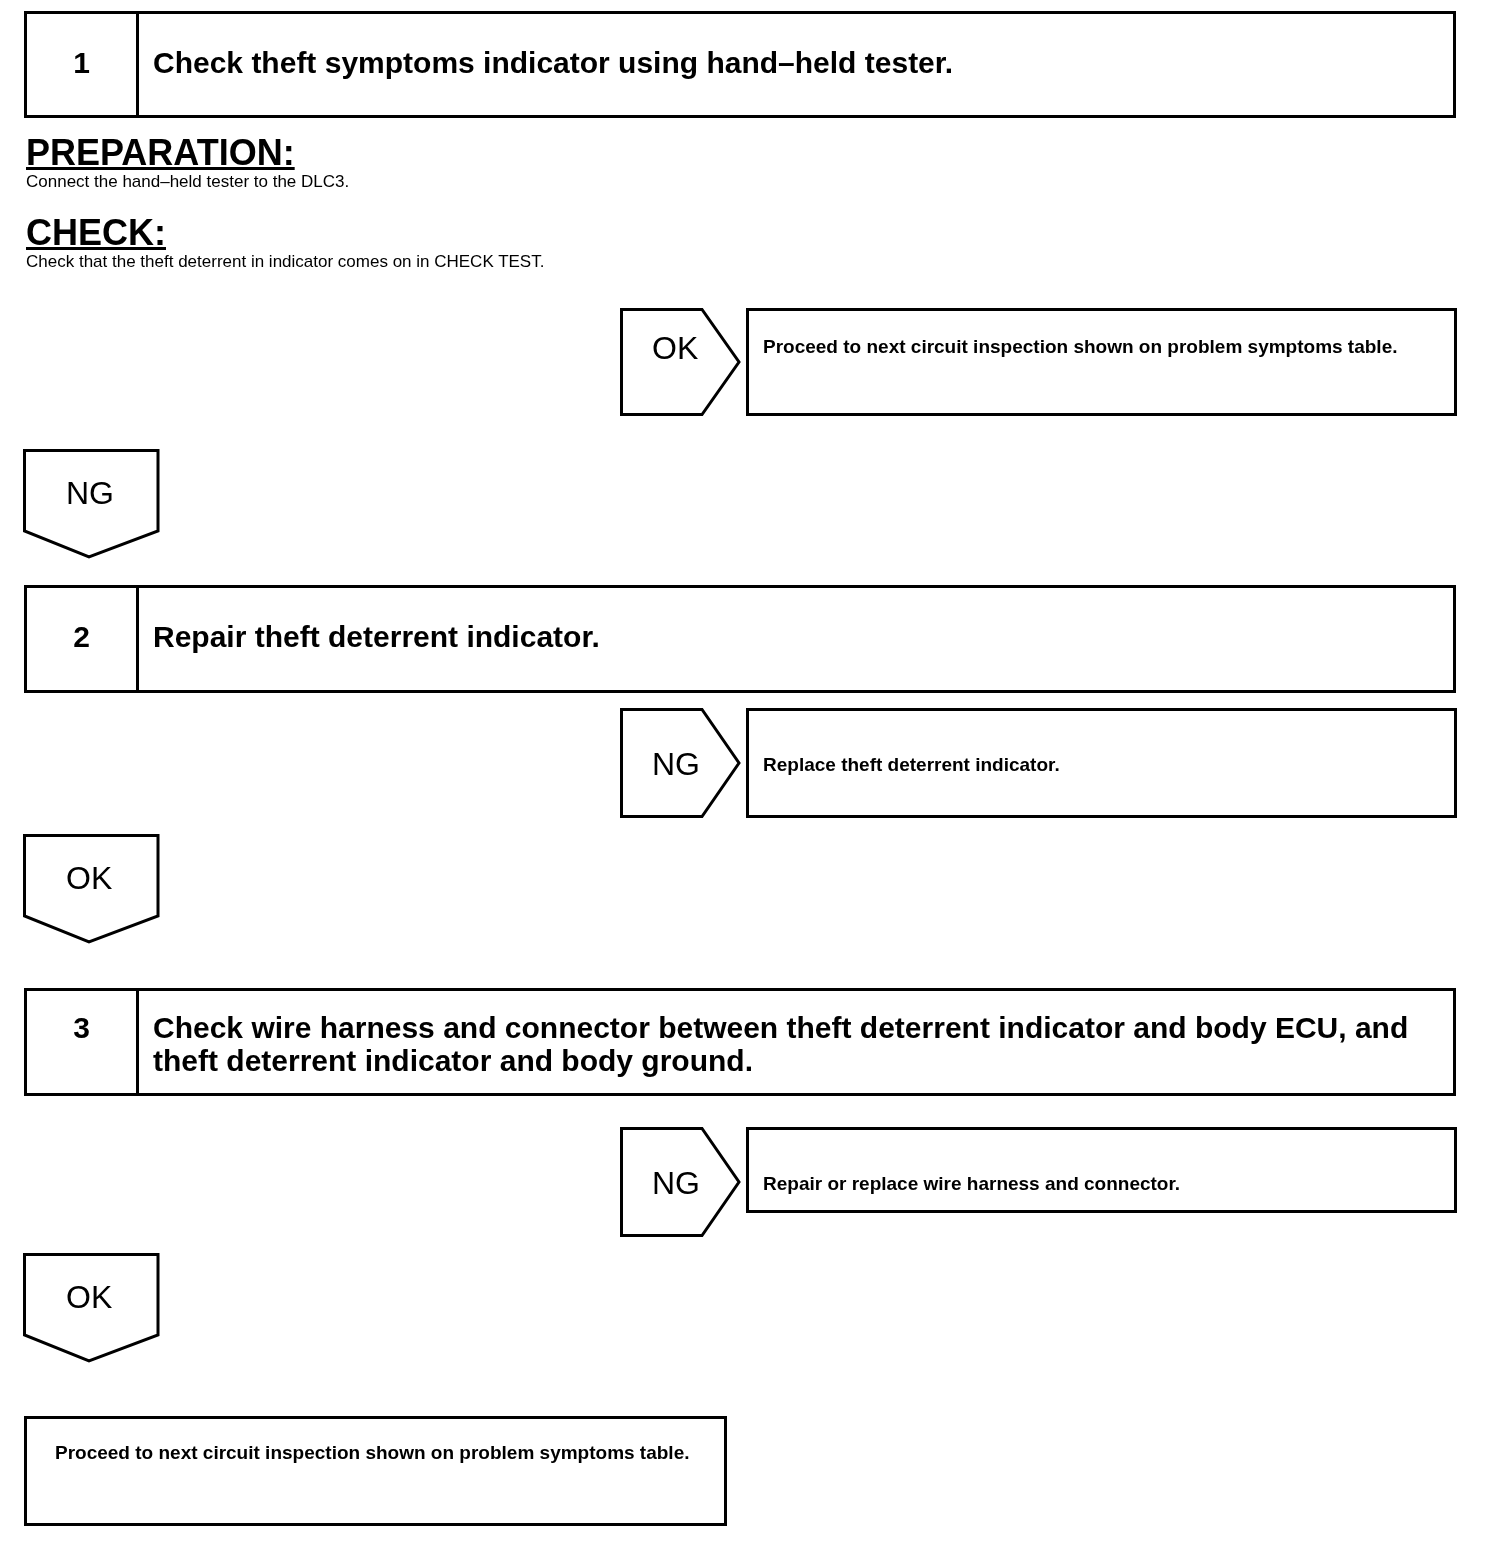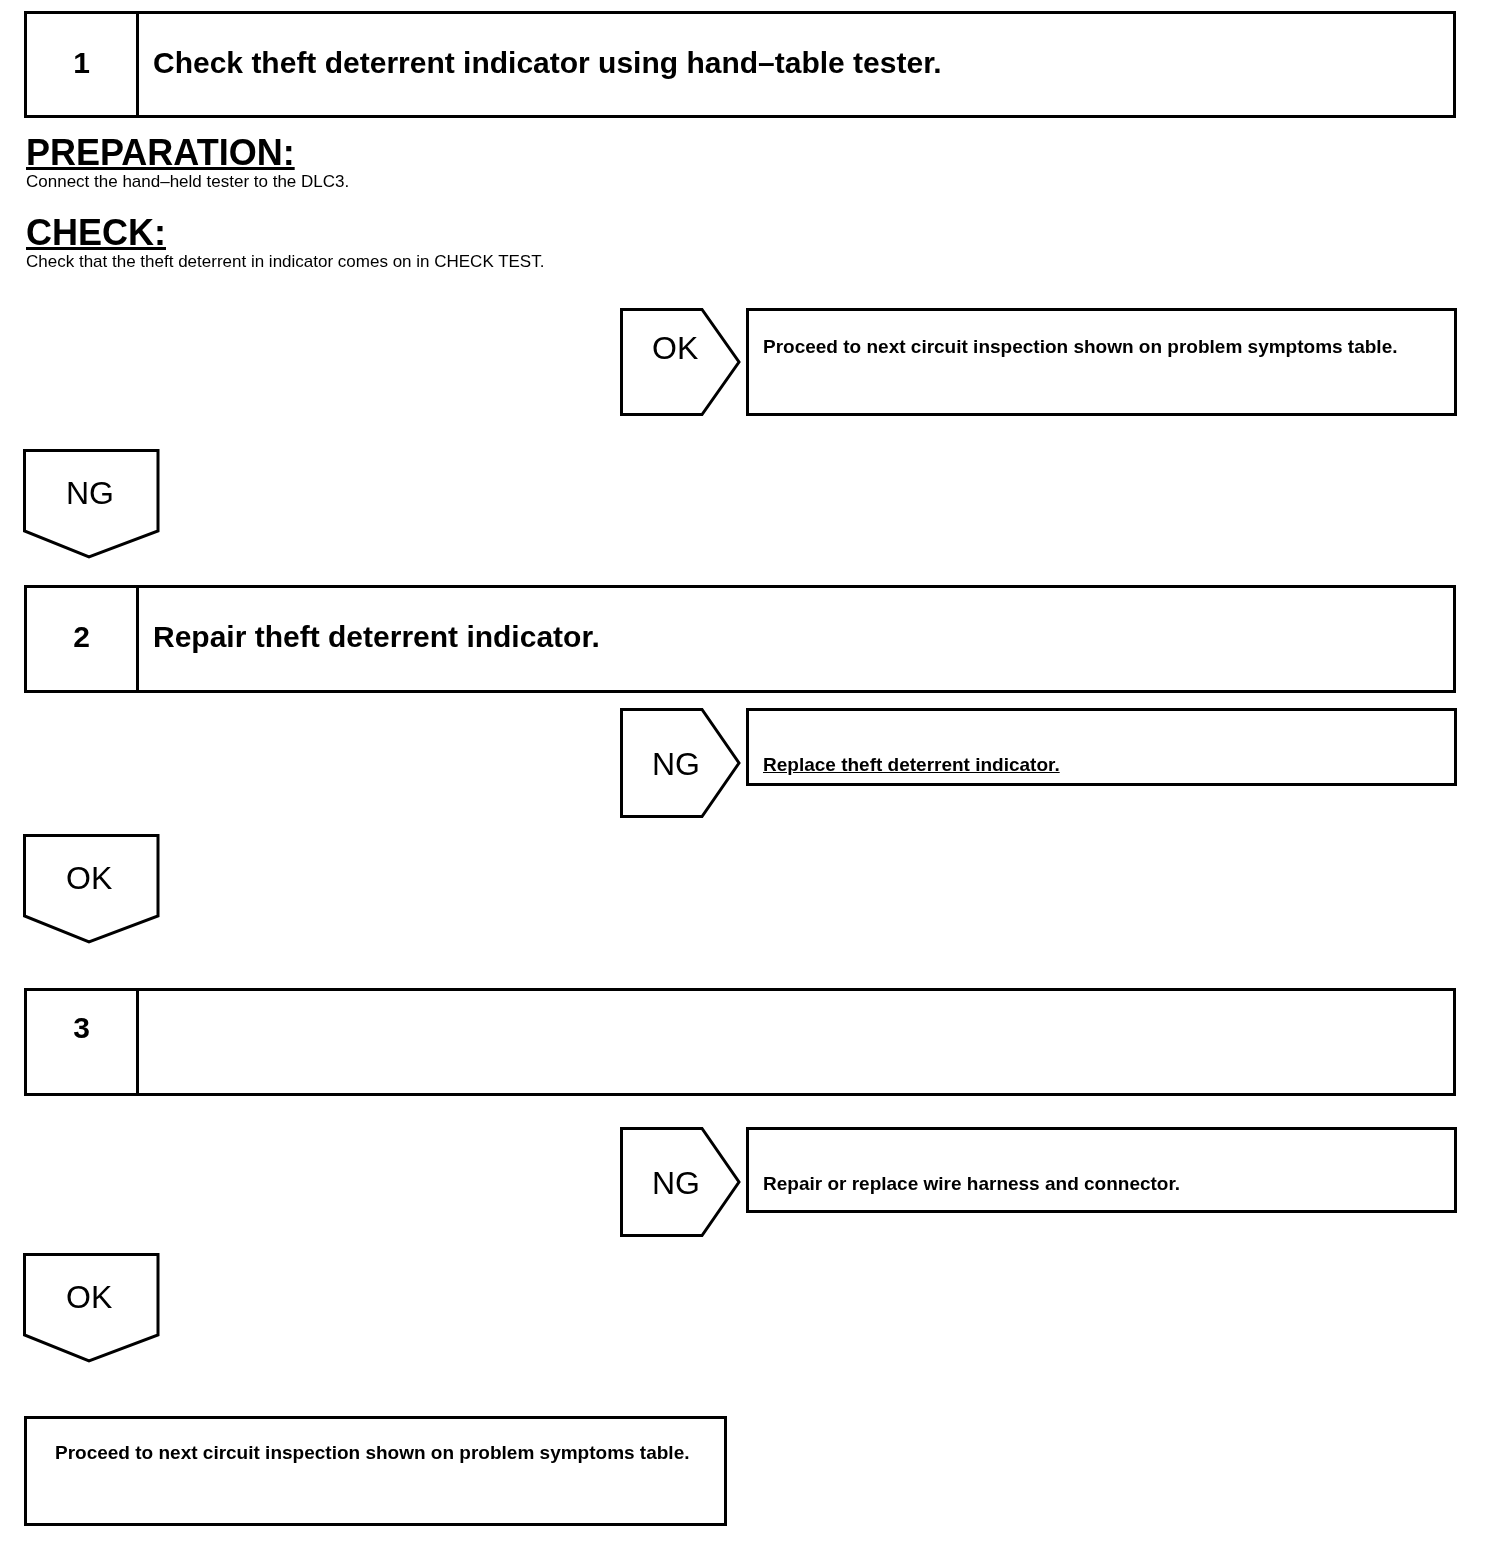--- a/index.html
+++ b/index.html
@@ -15,21 +15,21 @@
   .arrow-right, .arrow-down { overflow: visible; }
   .arrow-label { font-weight: normal; font-size: 32px; }
   .result-box { border: 3px solid #000; font-weight: bold; font-size: 19px; line-height: 31px; padding: 20px 14px; }
   .justify { text-align: justify; text-align-last: left; }
 </style>
 </head>
 <body>
 
 <div class="abs step" style="left:24px; top:11px; width:1432px; height:107px;">
   <div class="step-num">1</div>
-  <div class="step-title">Check theft deterrent indicator using hand–table tester.</div>
+  <div class="step-title">Check theft symptoms indicator using hand–held tester.</div>
 </div>
 
 <div class="abs label-bold" style="left:26px; top:132px;">PREPARATION:</div>
 <div class="abs body-text" style="left:26px; top:172px;">Connect the hand–held tester to the DLC3.</div>
 <div class="abs label-bold" style="left:26px; top:212px;">CHECK:</div>
 <div class="abs body-text" style="left:26px; top:252px;">Check that the theft deterrent in indicator comes on in CHECK TEST.</div>
 
 <svg class="abs arrow-right" style="left:620px; top:308px;" width="122" height="108">
   <polygon points="1.5,1.5 82,1.5 119,54 82,106.5 1.5,106.5" fill="#fff" stroke="#000" stroke-width="3"></polygon>
 </svg>
@@ -43,29 +43,30 @@
 
 <div class="abs step" style="left:24px; top:585px; width:1432px; height:108px;">
   <div class="step-num">2</div>
   <div class="step-title">Repair theft deterrent indicator.</div>
 </div>
 
 <svg class="abs arrow-right" style="left:620px; top:708px;" width="122" height="110">
   <polygon points="1.5,1.5 82,1.5 119,55 82,108.5 1.5,108.5" fill="#fff" stroke="#000" stroke-width="3"></polygon>
 </svg>
 <div class="abs arrow-label" style="left:652px; top:746px;">NG</div>
-<div class="abs result-box" style="left:746px; top:708px; width:711px; height:78px; padding-top:38px;text-decoration:underline;">Replace theft deterrent indicator.</div>
+<div class="abs result-box" style="left:746px; top:708px; width:711px; height:110px; padding-top:38px;">Replace theft deterrent indicator.</div>
 
 <svg class="abs arrow-down" style="left:23px; top:834px;" width="138" height="110">
   <polygon points="1.5,1.5 135,1.5 135,82 66,108 1.5,82" fill="#fff" stroke="#000" stroke-width="3"></polygon>
 </svg>
 <div class="abs arrow-label" style="left:66px; top:860px;">OK</div>
 
 <div class="abs step" style="left:24px; top:988px; width:1432px; height:108px;">
   <div class="step-num" style="padding-top:20px;">3</div>
+  <div class="step-title" style="padding-top:20px;">Check wire harness and connector between theft deterrent indicator and body ECU, and theft deterrent indicator and body ground.</div>
 </div>
 
 <svg class="abs arrow-right" style="left:620px; top:1127px;" width="122" height="110">
   <polygon points="1.5,1.5 82,1.5 119,55 82,108.5 1.5,108.5" fill="#fff" stroke="#000" stroke-width="3"></polygon>
 </svg>
 <div class="abs arrow-label" style="left:652px; top:1165px;">NG</div>
 <div class="abs result-box" style="left:746px; top:1127px; width:711px; height:86px; padding-top:38px;">Repair or replace wire harness and connector.</div>
 
 <svg class="abs arrow-down" style="left:23px; top:1253px;" width="138" height="110">
   <polygon points="1.5,1.5 135,1.5 135,82 66,108 1.5,82" fill="#fff" stroke="#000" stroke-width="3"></polygon>

